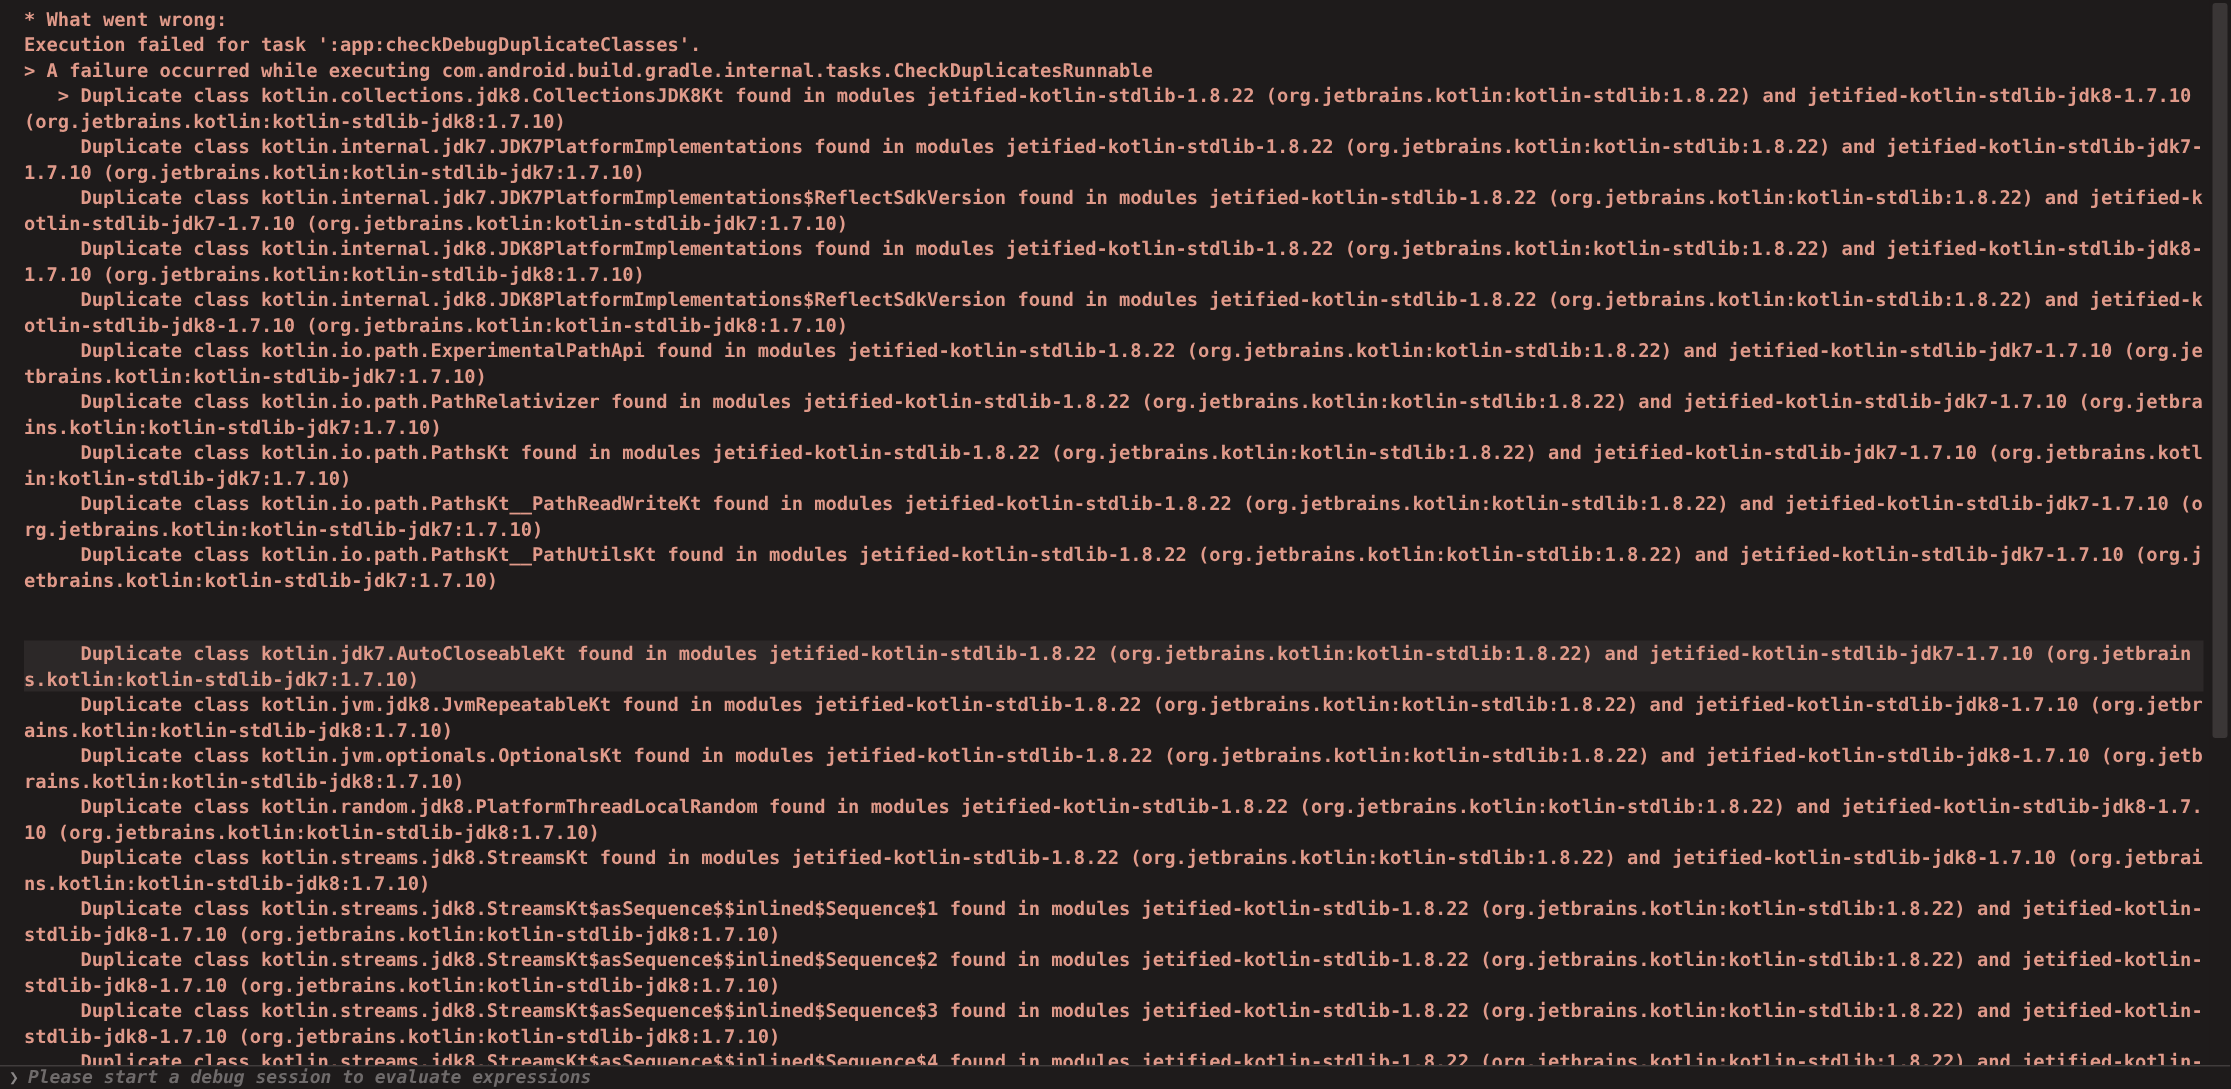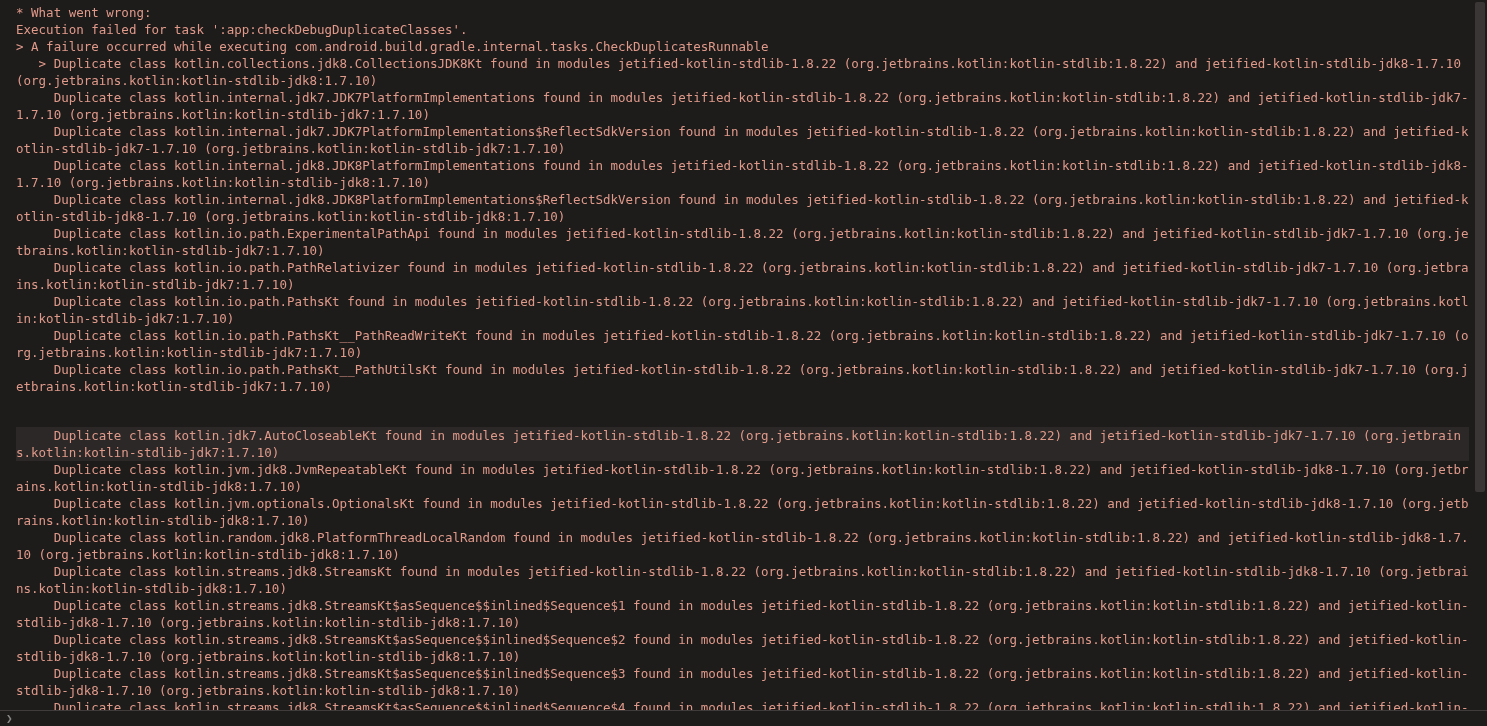--- a/index.html
+++ b/index.html
@@ -1,15 +1,15 @@
 <!DOCTYPE html>
 <html><head>
 <meta charset="utf-8">
 <style>
-  * { margin: 0; padding: 0; box-sizing: border-box; }
+  * { margin: 0; padding: 0; box-sizing: border-box; font-weight: bold; }
   html, body {
     width: 1487px;
     height: 726px;
     background: #1e1b1b;
     font-family: "Menlo", "Consolas", "DejaVu Sans Mono", monospace;
     font-size: 12.5px;
     line-height: 17px;
     color: #e09a8a;
     overflow: hidden;
     position: relative;
@@ -66,13 +66,14 @@
 <body>
 
 <div class="viewport" id="log-container"><span class="line">* What went wrong:</span><span class="line">Execution failed for task ':app:checkDebugDuplicateClasses'.</span><span class="line">&gt; A failure occurred while executing com.android.build.gradle.internal.tasks.CheckDuplicatesRunnable</span><span class="line">   &gt; Duplicate class kotlin.collections.jdk8.CollectionsJDK8Kt found in modules jetified-kotlin-stdlib-1.8.22 (org.jetbrains.kotlin:kotlin-stdlib:1.8.22) and jetified-kotlin-stdlib-jdk8-1.7.10 (org.jetbrains.kotlin:kotlin-stdlib-jdk8:1.7.10)</span><span class="line">     Duplicate class kotlin.internal.jdk7.JDK7PlatformImplementations found in modules jetified-kotlin-stdlib-1.8.22 (org.jetbrains.kotlin:kotlin-stdlib:1.8.22) and jetified-kotlin-stdlib-jdk7-1.7.10 (org.jetbrains.kotlin:kotlin-stdlib-jdk7:1.7.10)</span><span class="line">     Duplicate class kotlin.internal.jdk7.JDK7PlatformImplementations$ReflectSdkVersion found in modules jetified-kotlin-stdlib-1.8.22 (org.jetbrains.kotlin:kotlin-stdlib:1.8.22) and jetified-kotlin-stdlib-jdk7-1.7.10 (org.jetbrains.kotlin:kotlin-stdlib-jdk7:1.7.10)</span><span class="line">     Duplicate class kotlin.internal.jdk8.JDK8PlatformImplementations found in modules jetified-kotlin-stdlib-1.8.22 (org.jetbrains.kotlin:kotlin-stdlib:1.8.22) and jetified-kotlin-stdlib-jdk8-1.7.10 (org.jetbrains.kotlin:kotlin-stdlib-jdk8:1.7.10)</span><span class="line">     Duplicate class kotlin.internal.jdk8.JDK8PlatformImplementations$ReflectSdkVersion found in modules jetified-kotlin-stdlib-1.8.22 (org.jetbrains.kotlin:kotlin-stdlib:1.8.22) and jetified-kotlin-stdlib-jdk8-1.7.10 (org.jetbrains.kotlin:kotlin-stdlib-jdk8:1.7.10)</span><span class="line">     Duplicate class kotlin.io.path.ExperimentalPathApi found in modules jetified-kotlin-stdlib-1.8.22 (org.jetbrains.kotlin:kotlin-stdlib:1.8.22) and jetified-kotlin-stdlib-jdk7-1.7.10 (org.jetbrains.kotlin:kotlin-stdlib-jdk7:1.7.10)</span><span class="line">     Duplicate class kotlin.io.path.PathRelativizer found in modules jetified-kotlin-stdlib-1.8.22 (org.jetbrains.kotlin:kotlin-stdlib:1.8.22) and jetified-kotlin-stdlib-jdk7-1.7.10 (org.jetbrains.kotlin:kotlin-stdlib-jdk7:1.7.10)</span><span class="line">     Duplicate class kotlin.io.path.PathsKt found in modules jetified-kotlin-stdlib-1.8.22 (org.jetbrains.kotlin:kotlin-stdlib:1.8.22) and jetified-kotlin-stdlib-jdk7-1.7.10 (org.jetbrains.kotlin:kotlin-stdlib-jdk7:1.7.10)</span><span class="line">     Duplicate class kotlin.io.path.PathsKt__PathReadWriteKt found in modules jetified-kotlin-stdlib-1.8.22 (org.jetbrains.kotlin:kotlin-stdlib:1.8.22) and jetified-kotlin-stdlib-jdk7-1.7.10 (org.jetbrains.kotlin:kotlin-stdlib-jdk7:1.7.10)</span><span class="line">     Duplicate class kotlin.io.path.PathsKt__PathUtilsKt found in modules jetified-kotlin-stdlib-1.8.22 (org.jetbrains.kotlin:kotlin-stdlib:1.8.22) and jetified-kotlin-stdlib-jdk7-1.7.10 (org.jetbrains.kotlin:kotlin-stdlib-jdk7:1.7.10)</span><span class="line highlight">     Duplicate class kotlin.jdk7.AutoCloseableKt found in modules jetified-kotlin-stdlib-1.8.22 (org.jetbrains.kotlin:kotlin-stdlib:1.8.22) and jetified-kotlin-stdlib-jdk7-1.7.10 (org.jetbrains.kotlin:kotlin-stdlib-jdk7:1.7.10)</span><span class="line">     Duplicate class kotlin.jvm.jdk8.JvmRepeatableKt found in modules jetified-kotlin-stdlib-1.8.22 (org.jetbrains.kotlin:kotlin-stdlib:1.8.22) and jetified-kotlin-stdlib-jdk8-1.7.10 (org.jetbrains.kotlin:kotlin-stdlib-jdk8:1.7.10)</span><span class="line">     Duplicate class kotlin.jvm.optionals.OptionalsKt found in modules jetified-kotlin-stdlib-1.8.22 (org.jetbrains.kotlin:kotlin-stdlib:1.8.22) and jetified-kotlin-stdlib-jdk8-1.7.10 (org.jetbrains.kotlin:kotlin-stdlib-jdk8:1.7.10)</span><span class="line">     Duplicate class kotlin.random.jdk8.PlatformThreadLocalRandom found in modules jetified-kotlin-stdlib-1.8.22 (org.jetbrains.kotlin:kotlin-stdlib:1.8.22) and jetified-kotlin-stdlib-jdk8-1.7.10 (org.jetbrains.kotlin:kotlin-stdlib-jdk8:1.7.10)</span><span class="line">     Duplicate class kotlin.streams.jdk8.StreamsKt found in modules jetified-kotlin-stdlib-1.8.22 (org.jetbrains.kotlin:kotlin-stdlib:1.8.22) and jetified-kotlin-stdlib-jdk8-1.7.10 (org.jetbrains.kotlin:kotlin-stdlib-jdk8:1.7.10)</span><span class="line">     Duplicate class kotlin.streams.jdk8.StreamsKt$asSequence$$inlined$Sequence$1 found in modules jetified-kotlin-stdlib-1.8.22 (org.jetbrains.kotlin:kotlin-stdlib:1.8.22) and jetified-kotlin-stdlib-jdk8-1.7.10 (org.jetbrains.kotlin:kotlin-stdlib-jdk8:1.7.10)</span><span class="line">     Duplicate class kotlin.streams.jdk8.StreamsKt$asSequence$$inlined$Sequence$2 found in modules jetified-kotlin-stdlib-1.8.22 (org.jetbrains.kotlin:kotlin-stdlib:1.8.22) and jetified-kotlin-stdlib-jdk8-1.7.10 (org.jetbrains.kotlin:kotlin-stdlib-jdk8:1.7.10)</span><span class="line">     Duplicate class kotlin.streams.jdk8.StreamsKt$asSequence$$inlined$Sequence$3 found in modules jetified-kotlin-stdlib-1.8.22 (org.jetbrains.kotlin:kotlin-stdlib:1.8.22) and jetified-kotlin-stdlib-jdk8-1.7.10 (org.jetbrains.kotlin:kotlin-stdlib-jdk8:1.7.10)</span><span class="line">     Duplicate class kotlin.streams.jdk8.StreamsKt$asSequence$$inlined$Sequence$4 found in modules jetified-kotlin-stdlib-1.8.22 (org.jetbrains.kotlin:kotlin-stdlib:1.8.22) and jetified-kotlin-stdlib-jdk8-1.7.10 (org.jetbrains.kotlin:kotlin-stdlib-jdk8:1.7.10)</span></div>
 
 <div class="scrollbar-track">
   <div class="scrollbar-thumb"></div>
 </div>
 
 <div class="bottom-bar">
   <span class="chevron">❯</span>
+  <span>Please start a debug session to evaluate expressions</span>
 </div>
 
 </body></html>

